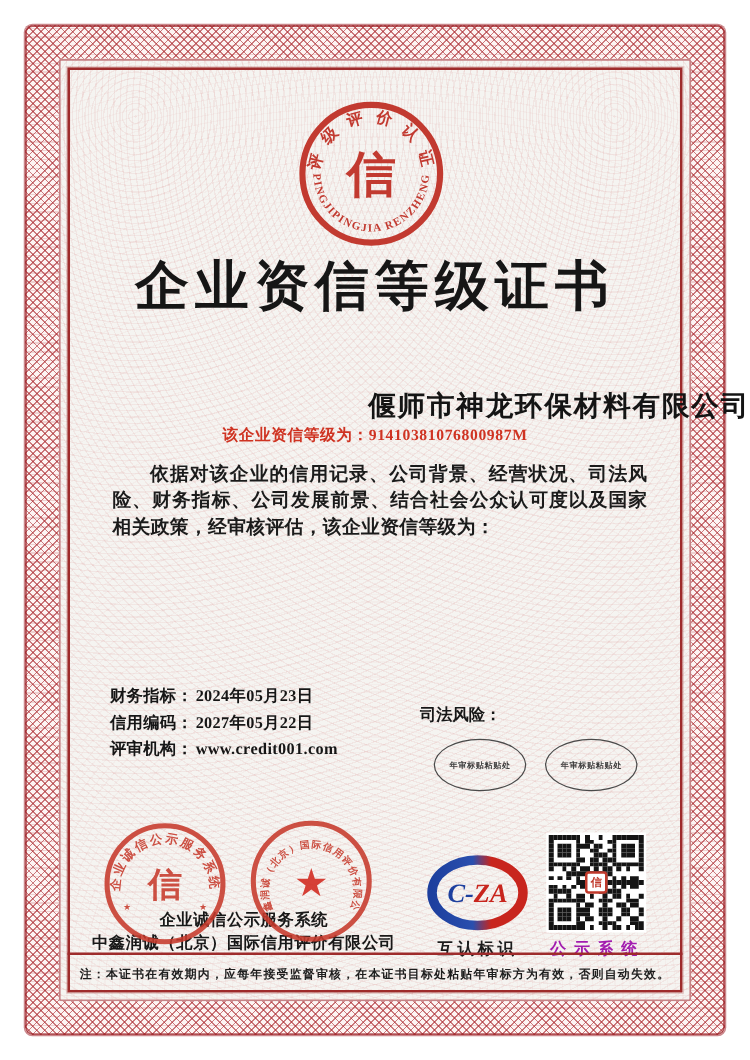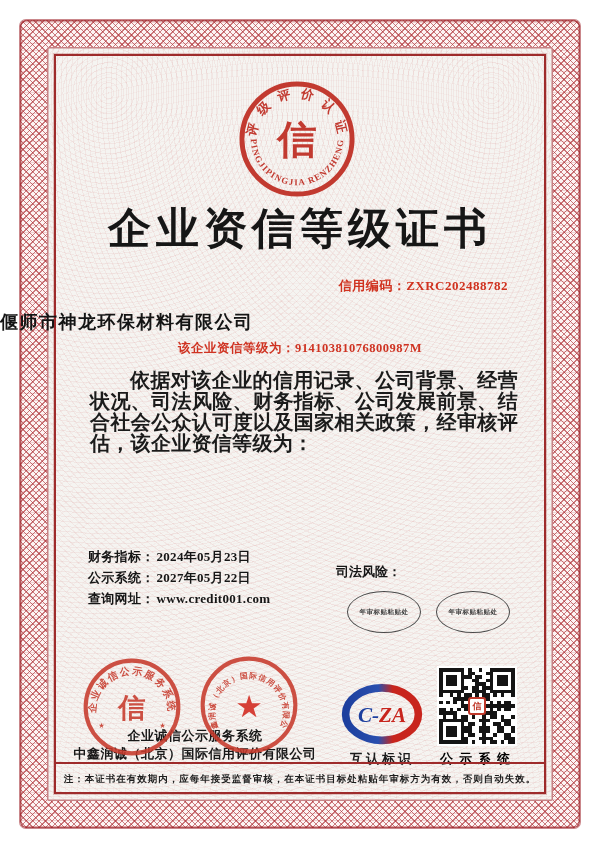--- a/index.html
+++ b/index.html
@@ -62,33 +62,33 @@
     font-size:15px;font-weight:700;color:#232323;
     letter-spacing:2.6px;
   }
   .credit-line{
     position:absolute;right:92px;top:277px;
     font-size:13px;font-weight:700;color:#d0321f;
     letter-spacing:.5px;
   }
   .company{
     position:absolute;left:0;right:0;top:310px;
-    text-align:left;
-    font-size:18px;font-weight:800;color:#141414;
+    text-align:right;
+    font-size:22px;font-weight:800;color:#141414;
     letter-spacing:1.5px;
   }
   .uscc{
     position:absolute;left:0;right:0;top:340px;
     text-align:center;
     font-size:12.5px;font-weight:700;color:#cf3322;
     letter-spacing:.5px;
   }
   .body-par{
     position:absolute;left:90px;width:428px;top:370px;
-    font-size:20px;font-weight:700;color:#1b1b1b;
+    font-size:15px;font-weight:700;color:#1b1b1b;
     line-height:21px;text-align:justify;text-indent:2em;
     letter-spacing:.3px;
   }
   .rating{
     position:absolute;left:0;right:0;top:438px;
     text-align:center;
     font-size:60px;font-weight:900;color:#d2281e;
     letter-spacing:3px;
   }
 
@@ -120,21 +120,21 @@
     font-size:13px;font-weight:800;color:#1c1c1c;letter-spacing:3px;}
   .qr{position:absolute;left:437px;top:666px;width:80px;height:80px;background:#fff;padding:2px;box-sizing:border-box;}
   .qr-grid{width:100%;height:100%;display:grid;
     grid-template-columns:repeat(21,1fr);grid-template-rows:repeat(21,1fr);}
   .qr-grid div{background:#141414;}
   .qr-logo{position:absolute;left:31px;top:31px;width:18px;height:18px;background:#fff;
     border:2px solid #c0392b;border-radius:3px;box-sizing:border-box;
     display:flex;align-items:center;justify-content:center;
     font-size:9px;font-weight:900;color:#c0392b;}
   .qr-label{position:absolute;left:430px;width:96px;top:750px;text-align:center;
-    font-size:13px;font-weight:800;color:#000000;letter-spacing:6px;white-space:nowrap;}
+    font-size:13px;font-weight:800;color:#a21caf;letter-spacing:6px;white-space:nowrap;}
 
   
   .note-strip{
     position:absolute;left:54px;right:54px;bottom:54px;height:30px;
     border-top:2px solid #9e2b2b;
     display:flex;align-items:center;justify-content:center;
   }
   .note-strip span{
     font-size:9.5px;font-weight:700;color:#1d1d1d;letter-spacing:1px;white-space:nowrap;
   }
@@ -160,32 +160,31 @@
         <textPath href="#arcTop" startOffset="50%" text-anchor="middle">评 级 评 价 认 证</textPath>
       </text>
       <text font-size="9" font-weight="700" fill="#c23a30" letter-spacing="1.2">
         <textPath href="#arcBot" startOffset="50%" text-anchor="middle">PINGJIPINGJIA RENZHENG</textPath>
       </text>
       <text x="60" y="74" text-anchor="middle" font-size="40" font-weight="900" fill="#c23a30">信</text>
     </svg>
   </div>
 
   <div class="title">企业资信等级证书</div>
-  <div class="credit-line"><span>信用编码：</span><span>ZXRC202488782</span></div>
 
   <div class="company">偃师市神龙环保材料有限公司</div>
   <div class="uscc"><span>该企业资信等级为：</span><span>91410381076800987M</span></div>
 
   <div class="body-par">依据对该企业的信用记录、公司背景、经营状况、司法风险、财务指标、公司发展前景、结合社会公众认可度以及国家相关政策，经审核评估，该企业资信等级为：</div>
 
 
   <div class="details">
     <div class="detail-row"><span>财务指标：</span><span class="val">2024年05月23日</span></div>
-    <div class="detail-row"><span>公示系统：</span><span class="val">2027年05月22日</span></div>
-    <div class="detail-row"><span>查询网址：</span><span class="val">www.credit001.com</span></div>
+    <div class="detail-row"><span>信用编码：</span><span class="val">2027年05月22日</span></div>
+    <div class="detail-row"><span>评审机构：</span><span class="val">www.credit001.com</span></div>
   </div>
 
   <div class="annual-label">司法风险：</div>
   <div class="sticker sticker-1">
       <span>年审标贴粘贴处</span>
     </div>
   <div class="sticker sticker-2">
       <span>年审标贴粘贴处</span>
     </div>
 

